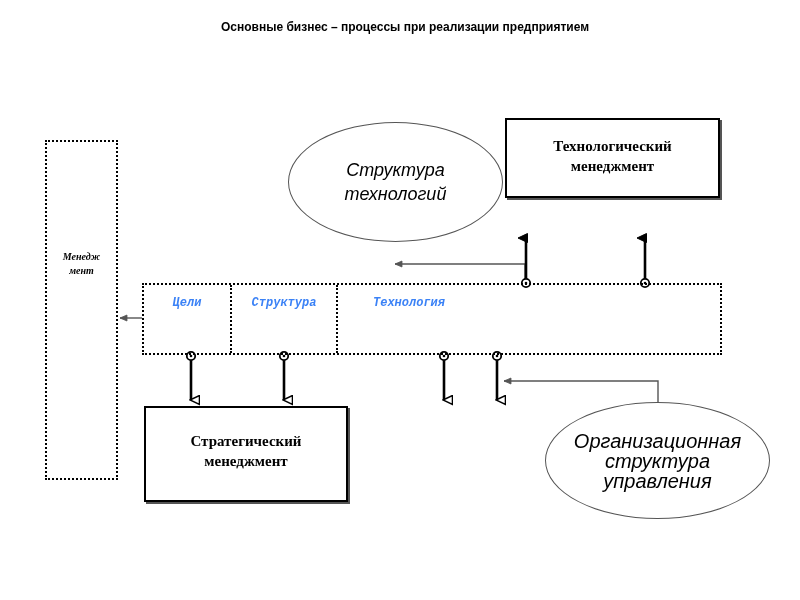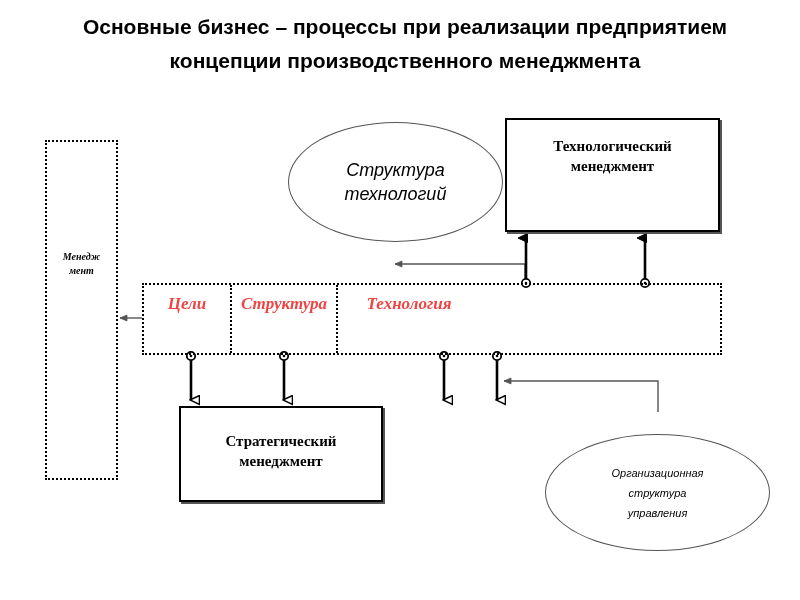--- a/index.html
+++ b/index.html
@@ -18,21 +18,21 @@
 
   
   #title {
     position: absolute;
     left: 60px;
     top: 10px;
     width: 690px;
     text-align: center;
     font-family: "Liberation Sans", sans-serif;
     font-weight: bold;
-    font-size: 21px;
+    font-size: 12px;
     line-height: 34px;
     color: #000000;
     letter-spacing: 0px;
   }
   #title .t-line { display: block; }
 
   
   #wires {
     position: absolute;
     left: 0; top: 0;
@@ -73,26 +73,26 @@
     height: 72px;
     border: 2px dotted #000000;
     box-sizing: border-box;
     display: flex;
     align-items: flex-start;
   }
   .res-cell {
     box-sizing: border-box;
     padding-top: 8px;
     text-align: center;
-    font-family: Liberation Serif, serif;
+    font-family: Liberation Mono, monospace;
     font-style: italic;
     font-weight: bold;
-    font-size: 17px;
+    font-size: 12px;
     line-height: 21px;
-    color: #ef4444;
+    color: #3b82f6;
     height: 100%;
     border-right: 2px dotted #000000;
     overflow: hidden;
   }
   .res-cell:last-child { border-right: none; }
   .c1 { width: 88px; }
   .c2 { width: 96px; }
   .c3 { width: 144px; }
   .c4 { width: 106px; }
   .c5 { width: 142px; }
@@ -113,32 +113,31 @@
   }
   .solid-box .bx-txt {
     text-align: center;
     line-height: 20px;
   }
 
   #tech-mgmt-box {
     left: 505px;
     top: 118px;
     width: 215px;
-    height: 114px;
+    height: 80px;
     font-size: 15px;
   }
   #tech-mgmt-box .bx-txt { padding-top: 16px; }
 
   #strategic-box {
     left: 144px;
     top: 406px;
     width: 204px;
     height: 96px;
     font-size: 15px;
-    margin-left: 35px;
   }
   #strategic-box .bx-txt { padding-top: 23px; }
 
   #personnel-box {
     left: 368px;
     top: 406px;
     width: 164px;
     height: 96px;
     font-size: 15px;
   }
@@ -164,36 +163,35 @@
   #tech-structure-ellipse {
     left: 288px;
     top: 122px;
     width: 215px;
     height: 120px;
     font-size: 18px;
     line-height: 24px;
   }
   #org-structure-ellipse {
     left: 545px;
-    top: 434px;
+    top: 402px;
     width: 225px;
     height: 117px;
-    font-size: 11px;
+    font-size: 20px;
     line-height: 20px;
   }
   .el-line { display: block; }
 </style>
 </head>
 <body>
 
 <div id="slide">
 
   <div id="title">
     <span class="t-line">Основные бизнес – процессы при реализации предприятием</span>
-    <span class="t-line">концепции производственного менеджмента</span>
   </div>
 
   <svg id="wires" viewBox="0 0 800 600">
     <defs>
       <marker id="openArrowUp" markerWidth="10" markerHeight="10" refX="5" refY="8" orient="auto" markerUnits="userSpaceOnUse">
         <path d="M5,0 L9.5,9.5 L0.5,9.5 Z" fill="#000000" stroke="#000000" stroke-width="1"></path>
       </marker>
       <marker id="hollowArrowDown" markerWidth="11" markerHeight="11" refX="5.5" refY="9" orient="auto" markerUnits="userSpaceOnUse">
         <path d="M5.5,10 L1,0.6 L10,0.6 Z" fill="#ffffff" stroke="#000000" stroke-width="1.4"></path>
       </marker>

